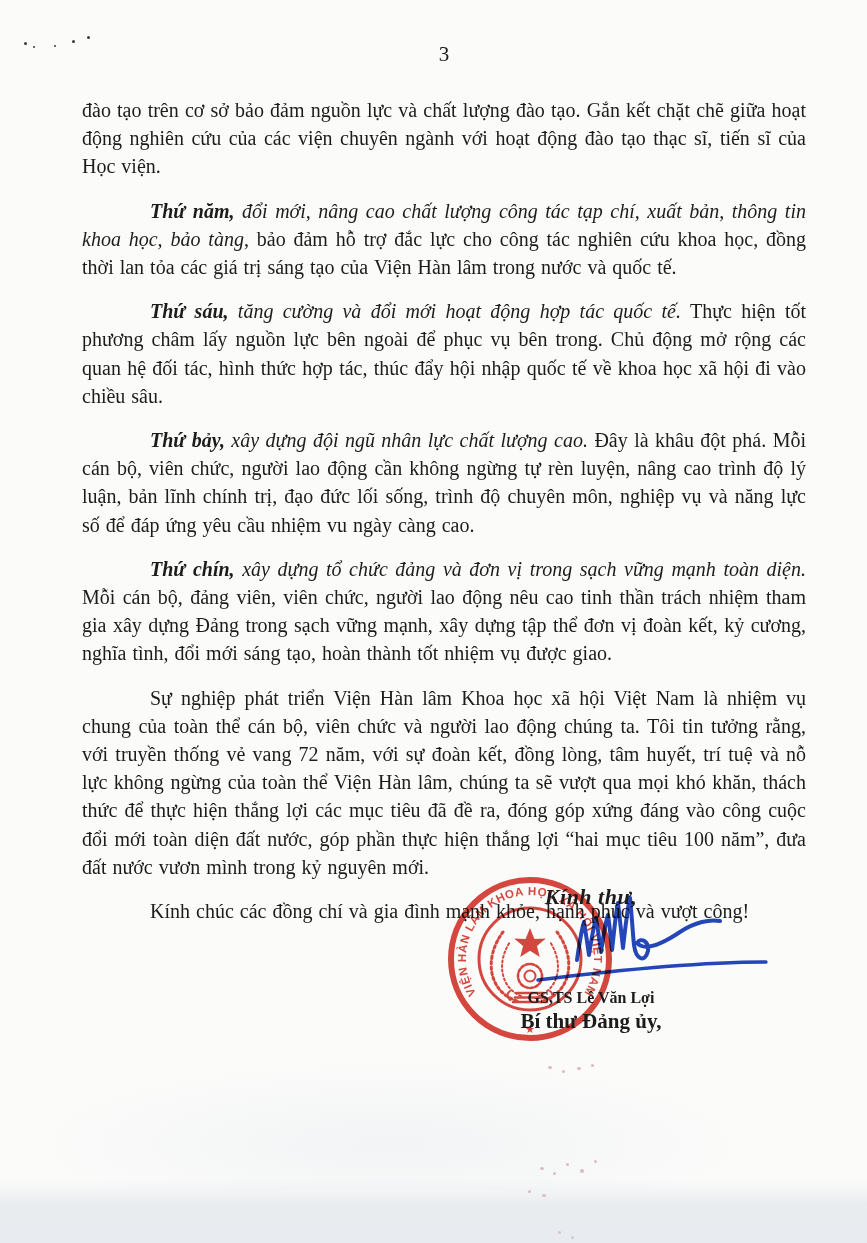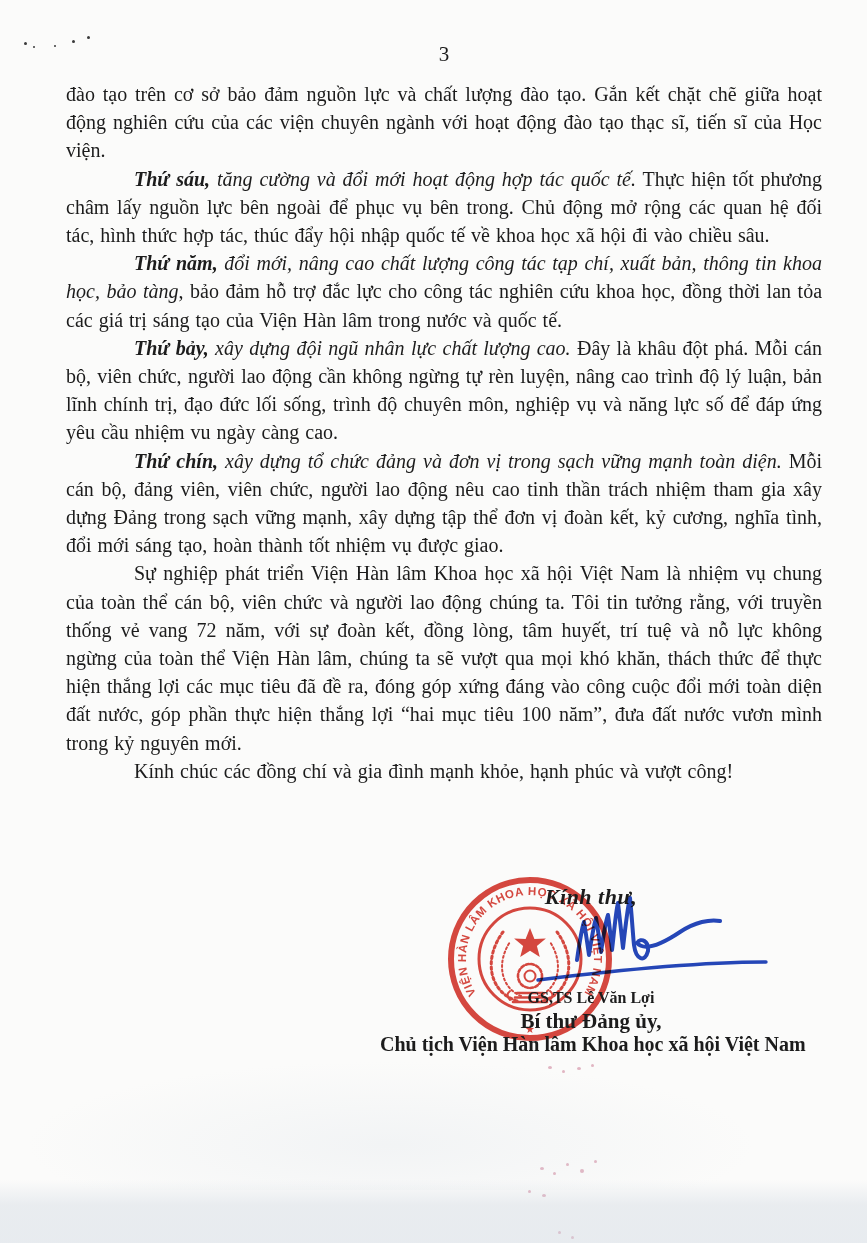--- a/index.html
+++ b/index.html
@@ -22,21 +22,21 @@
     pointer-events:none;
   }
   .page-number{
     position:absolute;left:66px;top:42px;width:756px;
     text-align:center;font-size:21px;
   }
   .doc-body{
     position:absolute;left:66px;top:80px;width:756px;
     font-size:20px;line-height:28.2px;word-spacing:1px;
   }
-  .para{text-align:justify;margin:0;}
+  .para{text-align:justify;margin:16px;}
   .para.indent{text-indent:68px;}
   .seg-bold-italic{font-weight:bold;font-style:italic;}
   .seg-italic{font-style:italic;}
   .seg-regular{}
   
   .sig-block{
     position:absolute;left:380px;top:884px;width:422px;
     text-align:center;z-index:4;
   }
   .sig-salutation{font-size:22px;font-weight:bold;font-style:italic;letter-spacing:.5px;}
@@ -63,22 +63,22 @@
     <span class="speck dark" style="left:33px;top:46px;width:2px;height:2px;"></span>
     <span class="speck dark" style="left:54px;top:45px;width:2px;height:2px;"></span>
     <span class="speck dark" style="left:72px;top:40px;width:3px;height:3px;"></span>
     <span class="speck dark" style="left:87px;top:36px;width:3px;height:3px;"></span>
   </div>
 
   <div class="page-number">3</div>
 
   <div class="doc-body">
       <div class="para"><span class="seg-regular">đào tạo trên cơ sở bảo đảm nguồn lực và chất lượng đào tạo. Gắn kết chặt chẽ giữa hoạt động nghiên cứu của các viện chuyên ngành với hoạt động đào tạo thạc sĩ, tiến sĩ của Học viện.</span></div>
+      <div class="para indent"><span class="seg-bold-italic">Thứ năm, </span><span class="seg-italic">đổi mới, nâng cao chất lượng công tác tạp chí, xuất bản, thông tin khoa học, bảo tàng</span><span class="seg-regular">, bảo đảm hỗ trợ đắc lực cho công tác nghiên cứu khoa học, đồng thời lan tỏa các giá trị sáng tạo của Viện Hàn lâm trong nước và quốc tế.</span></div>
       <div class="para indent"><span class="seg-bold-italic">Thứ sáu, </span><span class="seg-italic">tăng cường và đổi mới hoạt động hợp tác quốc tế.</span><span class="seg-regular"> Thực hiện tốt phương châm lấy nguồn lực bên ngoài để phục vụ bên trong. Chủ động mở rộng các quan hệ đối tác, hình thức hợp tác, thúc đẩy hội nhập quốc tế về khoa học xã hội đi vào chiều sâu.</span></div>
-      <div class="para indent"><span class="seg-bold-italic">Thứ năm, </span><span class="seg-italic">đổi mới, nâng cao chất lượng công tác tạp chí, xuất bản, thông tin khoa học, bảo tàng</span><span class="seg-regular">, bảo đảm hỗ trợ đắc lực cho công tác nghiên cứu khoa học, đồng thời lan tỏa các giá trị sáng tạo của Viện Hàn lâm trong nước và quốc tế.</span></div>
       <div class="para indent"><span class="seg-bold-italic">Thứ bảy, </span><span class="seg-italic">xây dựng đội ngũ nhân lực chất lượng cao.</span><span class="seg-regular"> Đây là khâu đột phá. Mỗi cán bộ, viên chức, người lao động cần không ngừng tự rèn luyện, nâng cao trình độ lý luận, bản lĩnh chính trị, đạo đức lối sống, trình độ chuyên môn, nghiệp vụ và năng lực số để đáp ứng yêu cầu nhiệm vu ngày càng cao.</span></div>
       <div class="para indent"><span class="seg-bold-italic">Thứ chín, </span><span class="seg-italic">xây dựng tổ chức đảng và đơn vị trong sạch vững mạnh toàn diện.</span><span class="seg-regular"> Mỗi cán bộ, đảng viên, viên chức, người lao động nêu cao tinh thần trách nhiệm tham gia xây dựng Đảng trong sạch vững mạnh, xây dựng tập thể đơn vị đoàn kết, kỷ cương, nghĩa tình, đổi mới sáng tạo, hoàn thành tốt nhiệm vụ được giao.</span></div>
       <div class="para indent"><span class="seg-regular">Sự nghiệp phát triển Viện Hàn lâm Khoa học xã hội Việt Nam là nhiệm vụ chung của toàn thể cán bộ, viên chức và người lao động chúng ta. Tôi tin tưởng rằng, với truyền thống vẻ vang 72 năm, với sự đoàn kết, đồng lòng, tâm huyết, trí tuệ và nỗ lực không ngừng của toàn thể Viện Hàn lâm, chúng ta sẽ vượt qua mọi khó khăn, thách thức để thực hiện thắng lợi các mục tiêu đã đề ra, đóng góp xứng đáng vào công cuộc đổi mới toàn diện đất nước, góp phần thực hiện thắng lợi “hai mục tiêu 100 năm”, đưa đất nước vươn mình trong kỷ nguyên mới.</span></div>
       <div class="para indent"><span class="seg-regular">Kính chúc các đồng chí và gia đình mạnh khỏe, hạnh phúc và vượt công!</span></div>
     </div>
 
   <svg class="seal-svg" viewBox="-86 -86 172 172" aria-hidden="true">
     <g stroke="#d53a31" fill="none" stroke-linecap="round">
       <circle cx="0" cy="0" r="79" stroke-width="6"></circle>
       <circle cx="0" cy="0" r="51" stroke-width="3"></circle>
@@ -116,21 +116,20 @@
            C645,952 662,944 680,932 C695,922 710,919 720,921"></path>
       <path stroke-width="3.4" d="M538,980 C610,971 700,962 766,962"></path>
     </g>
   </svg>
 
   <div class="sig-block">
     <div class="sig-salutation">Kính thư,</div>
     <div class="sig-gap"></div>
     <div class="sig-name">GS,TS Lê Văn Lợi</div>
     <div class="sig-title">Bí thư Đảng ủy,</div>
-    <div class="sig-title2">Chủ tịch Viện Hàn lâm Khoa học xã hội Việt Nam</div>
   </div>
 
   <div>
     <span class="speck pink" style="left:548px;top:1066px;width:4px;height:3px;"></span>
     <span class="speck pink" style="left:562px;top:1070px;width:3px;height:3px;"></span>
     <span class="speck pink" style="left:577px;top:1067px;width:4px;height:3px;"></span>
     <span class="speck pink" style="left:591px;top:1064px;width:3px;height:3px;"></span>
     <span class="speck pink" style="left:540px;top:1167px;width:4px;height:3px;"></span>
     <span class="speck pink" style="left:553px;top:1172px;width:3px;height:3px;"></span>
     <span class="speck pink" style="left:566px;top:1163px;width:3px;height:3px;"></span>

